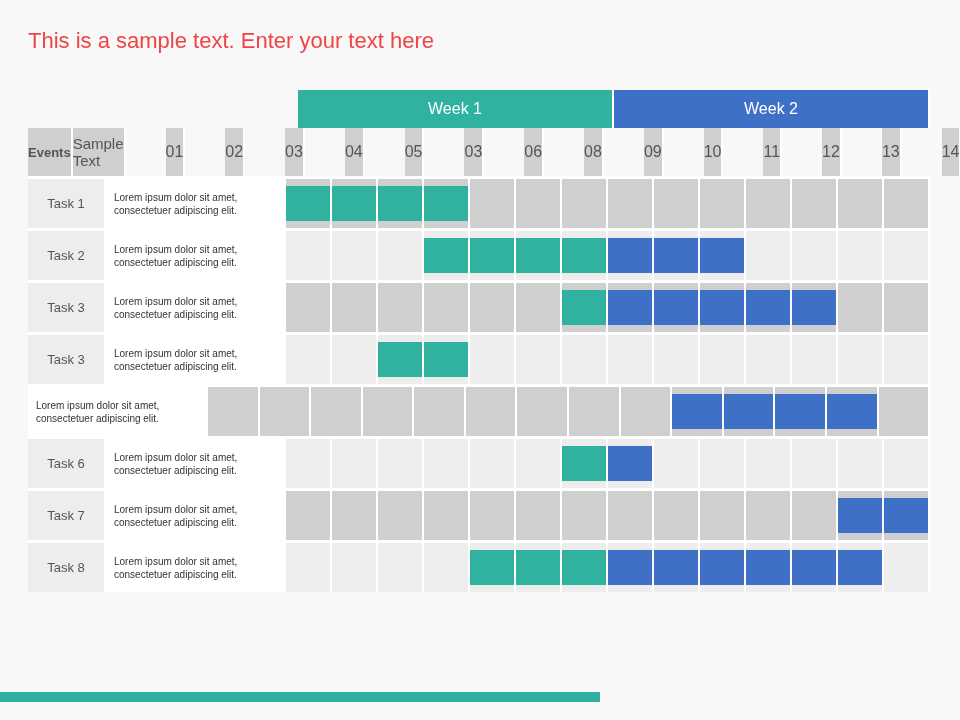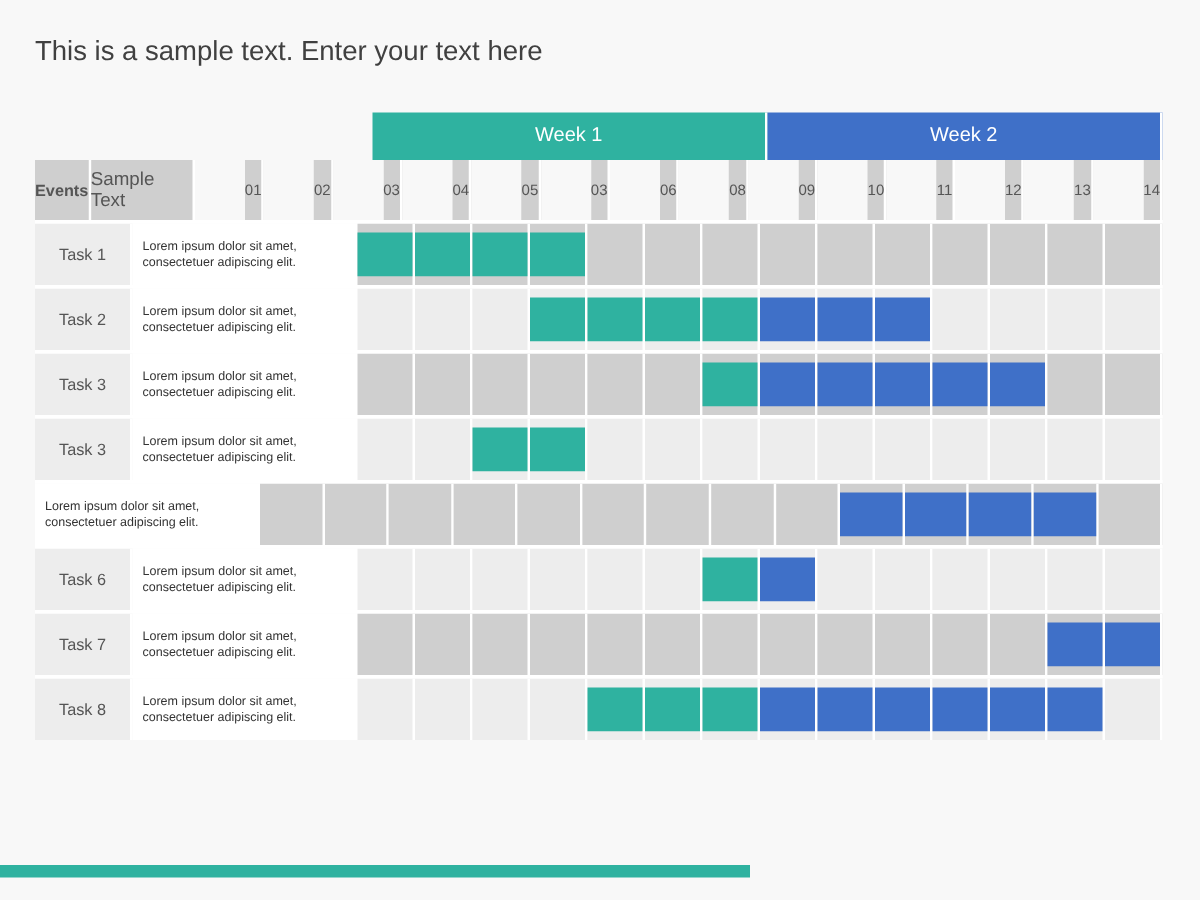--- a/index.html
+++ b/index.html
@@ -6,21 +6,21 @@
   body {
     width: 960px;
     height: 720px;
     background: #f8f8f8;
     font-family: Arial, sans-serif;
     position: relative;
     overflow: hidden;
   }
   .title {
     font-size: 22px;
-    color: #404040;
+    color: #ef4444;
     padding: 28px 0 0 28px;
     font-weight: normal;
   }
   .chart-wrap {
     margin: 36px 30px 0 28px;
   }
   .week-header {
     display: flex;
     margin-left: 258px;
     padding-left: 12px;
@@ -43,21 +43,21 @@
     display: flex;
     align-items: center;
     justify-content: center;
     border-right: 2px solid #fff;
     background: #cfcfcf;
     color: #555;
     font-size: 14px;
   }
   .col-events { width: 78px; font-size: 13px; font-weight: bold; }
   .col-sample { width: 201px; font-size: 15px; }
-  .col-day { flex: 1; font-size: 12px; margin-left: 40px; }
+  .col-day { flex: 1; font-size: 16px; margin-left: 40px; }
   .task-row {
     display: flex;
     height: 52px;
     border-top: 3px solid #fff;
   }
   .tlabel {
     width: 78px;
     background: #ededed;
     display: flex;
     align-items: center;

